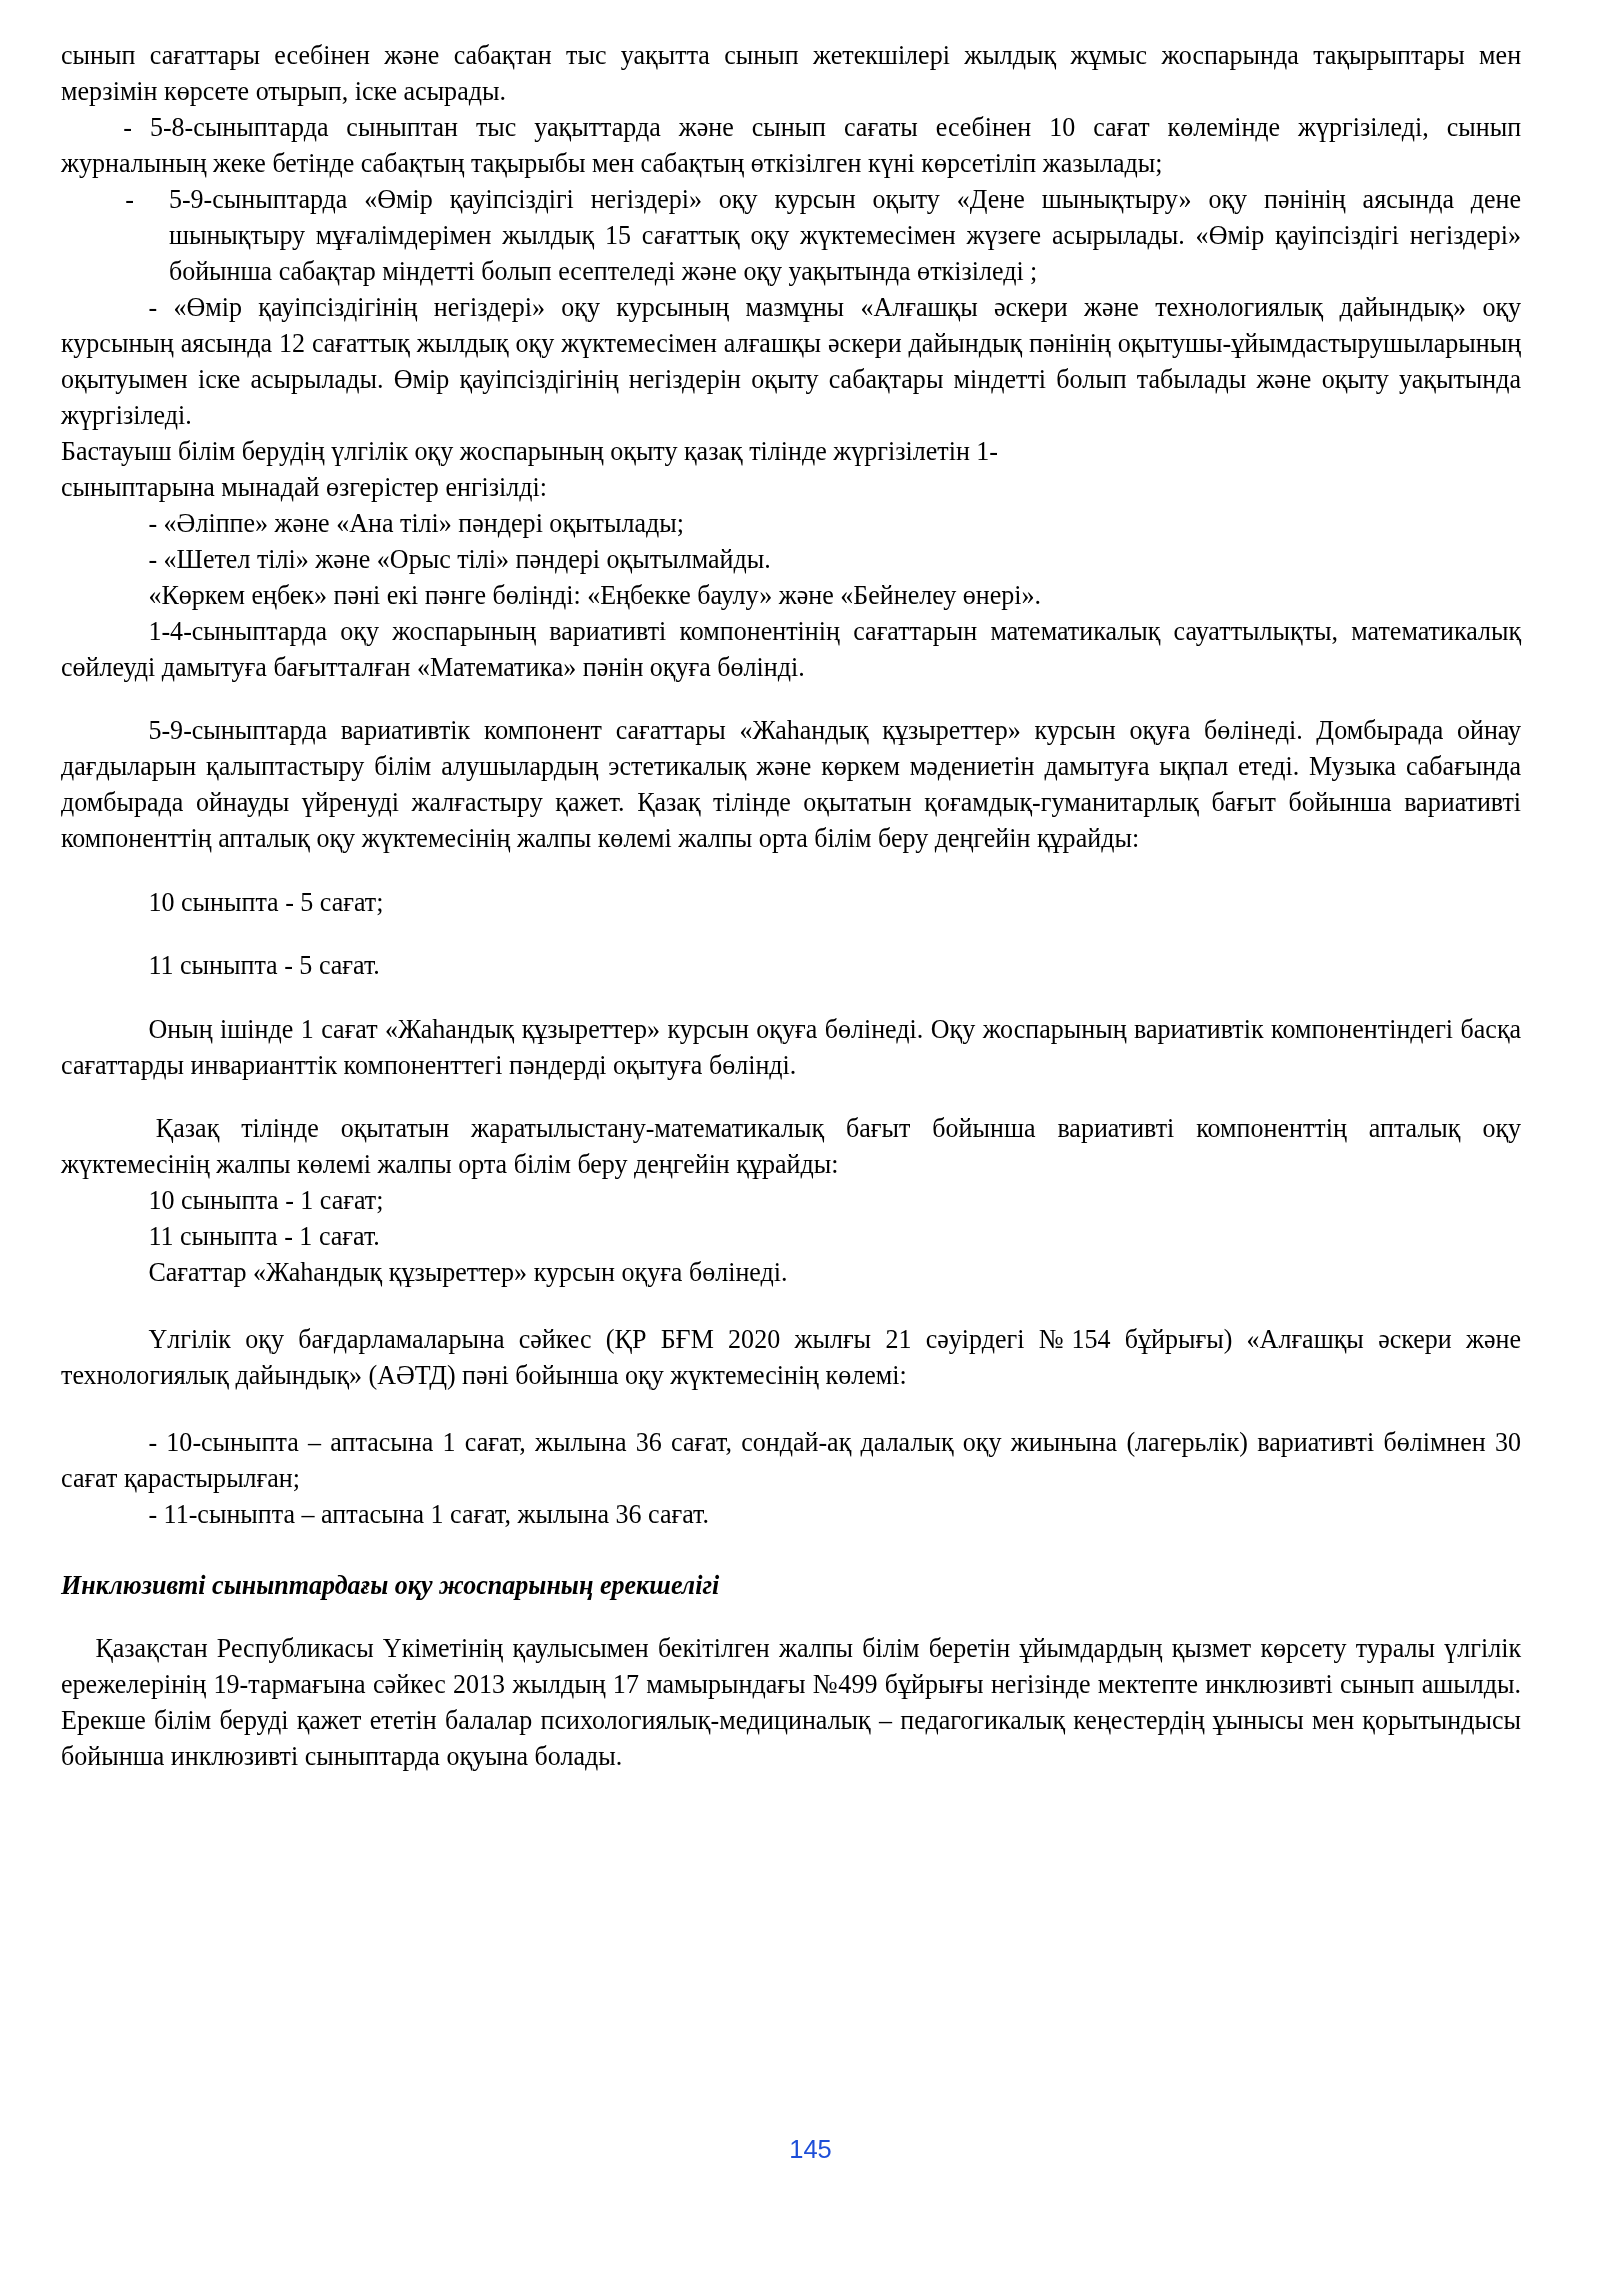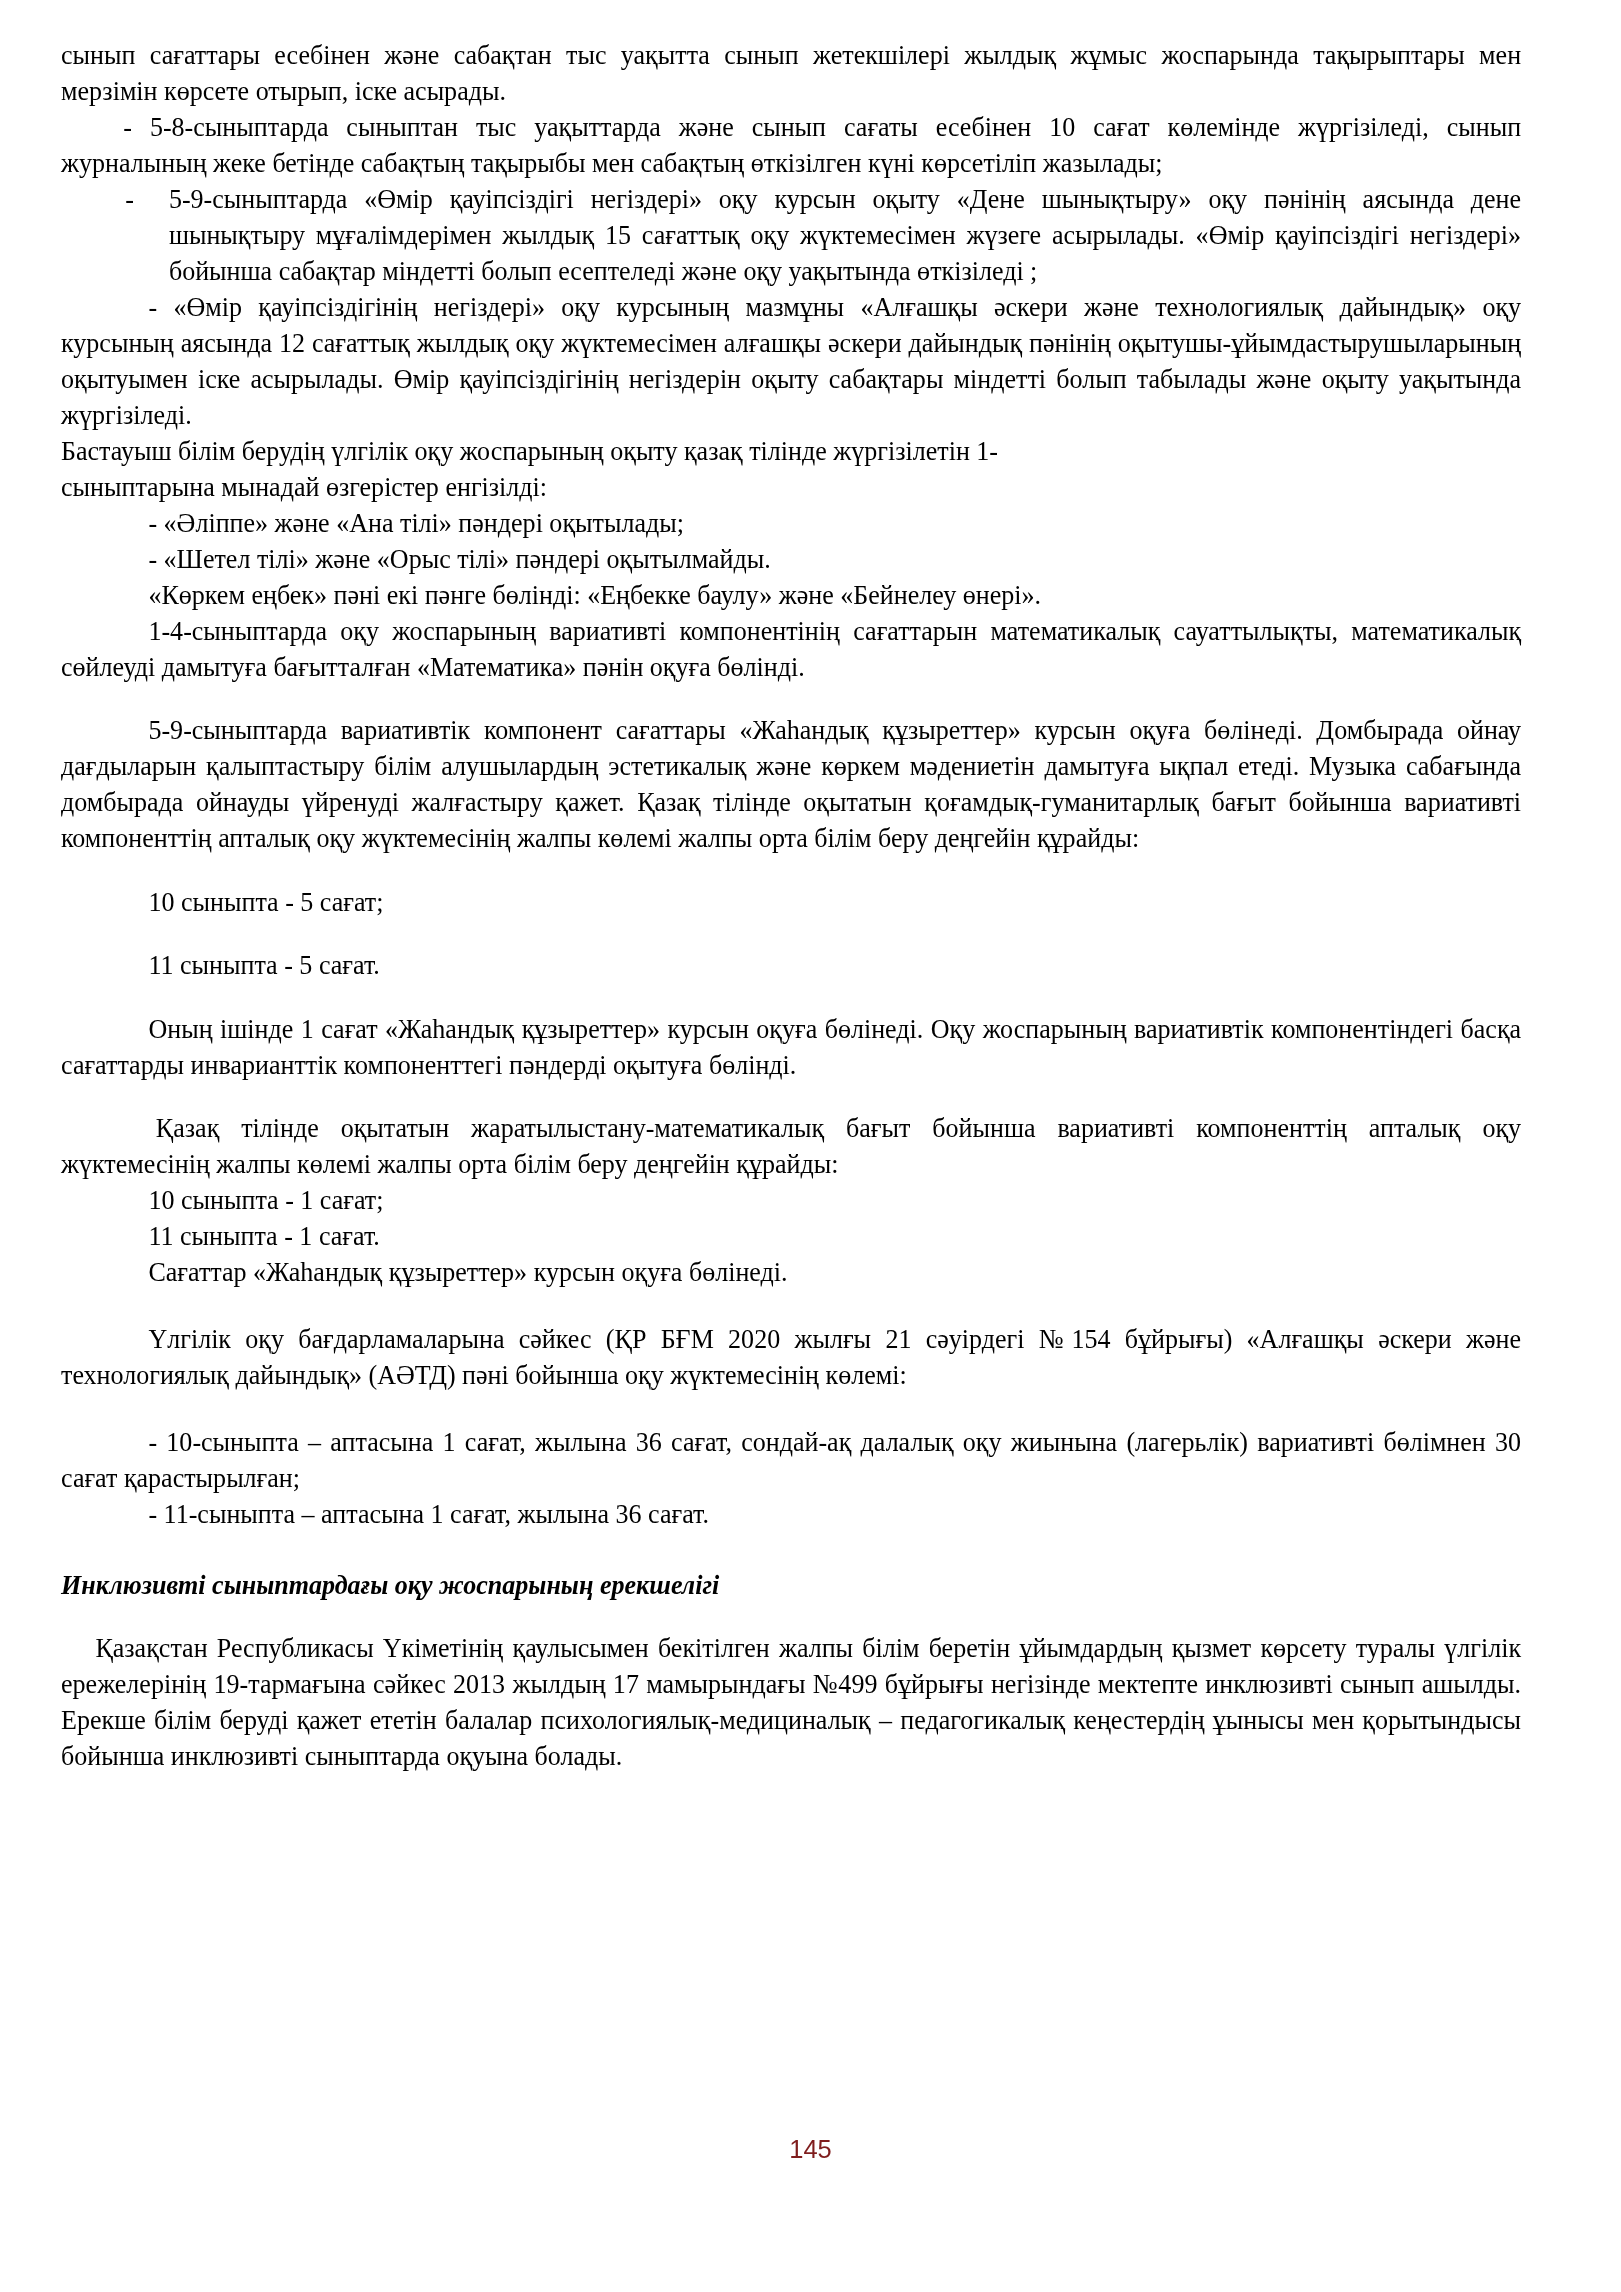--- a/index.html
+++ b/index.html
@@ -15,21 +15,21 @@
   .ind1 { text-indent: 67px; }
   .ind2 { text-indent: 94px; }
   .hang { padding-left: 116px; text-indent: -47px; }
   .pad { padding-left: 94px; }
   .gap { margin-top: 27.4px; }
   .gap2 { margin-top: 31px; }
   .heading { font-weight: bold; font-style: italic; margin-top: 35px; }
   .indentp { text-indent: 37px; }
   .pagenum {
     position: absolute; left: 0; width: 1621px; top: 2135px; text-align: center;
-    font-family: "Liberation Sans", "DejaVu Sans", sans-serif; font-size: 25.5px; color: #7f1d1d;
+    font-family: "Liberation Sans", "DejaVu Sans", sans-serif; font-size: 25.5px; color: #1d4ed8;
   }
 </style>
 </head>
 <body>
 
 <div class="page">
   <p class="p">сынып сағаттары есебінен және сабақтан тыс уақытта сынып жетекшілері жылдық жұмыс жоспарында тақырыптары мен мерзімін көрсете отырып, іске асырады.</p>
   <p class="p ind1">-   5-8-сыныптарда сыныптан тыс уақыттарда және сынып сағаты есебінен 10 сағат көлемінде жүргізіледі, сынып журналының жеке бетінде сабақтың тақырыбы мен сабақтың өткізілген күні көрсетіліп жазылады;</p>
   <p class="p hang"><span style="display:inline-block;width:47px;text-indent:0;">-</span><span>5-9-сыныптарда «Өмір қауіпсіздігі негіздері» оқу курсын оқыту «Дене шынықтыру» оқу пәнінің аясында дене шынықтыру мұғалімдерімен жылдық 15 сағаттық оқу жүктемесімен жүзеге асырылады. «Өмір қауіпсіздігі негіздері» бойынша сабақтар міндетті болып есептеледі және оқу уақытында өткізіледі ;</span></p>
   <p class="p ind2">- «Өмір қауіпсіздігінің негіздері» оқу курсының мазмұны «Алғашқы әскери және технологиялық дайындық» оқу курсының аясында 12 сағаттық жылдық оқу жүктемесімен алғашқы әскери дайындық пәнінің оқытушы-ұйымдастырушыларының оқытуымен іске асырылады. Өмір қауіпсіздігінің негіздерін оқыту сабақтары міндетті болып табылады және оқыту уақытында жүргізіледі.</p>

